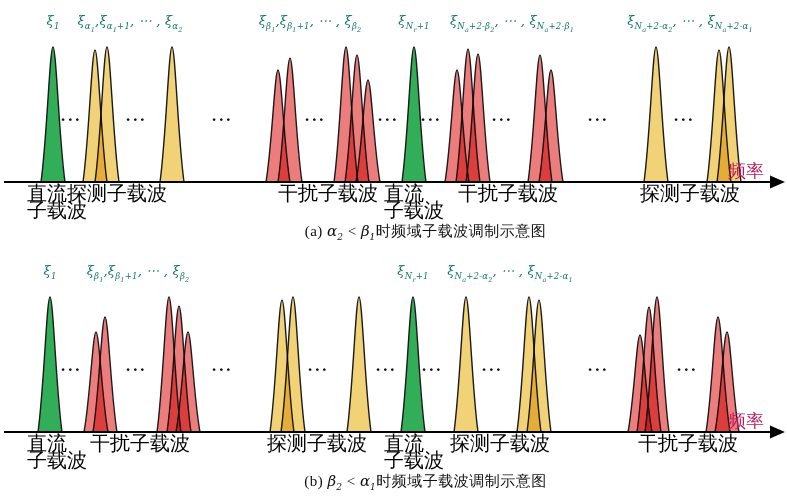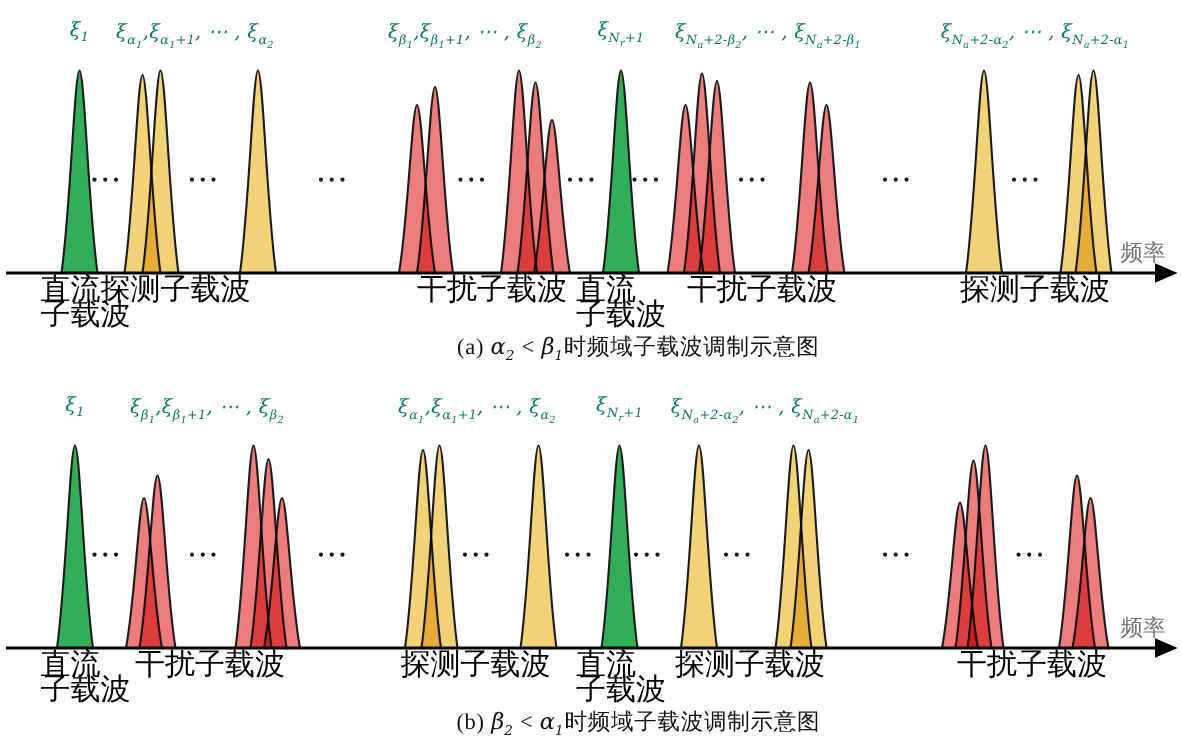--- a/index.html
+++ b/index.html
@@ -11,21 +11,21 @@
     position:absolute;top:13px;transform:translateX(-50%);
     white-space:nowrap;font-family:"DejaVu Serif",serif;font-style:italic;
     font-size:13px;color:#0f766e;letter-spacing:0.2px;
   }
   .glabel sub{font-size:8.5px;line-height:0;}
   .glabel sub sub{font-size:6.5px;}
   .blabel{
     position:absolute;top:185px;transform:translateX(-50%);
     text-align:left;font-size:20px;line-height:17px;color:#000000;white-space:nowrap;
   }
-  .axis-label{position:absolute;top:159px;left:747px;font-size:15px;color:#737373;}
+  .axis-label{position:absolute;top:159px;left:728px;font-size:18px;color:#be185d;}
   .caption{
     position:absolute;top:222px;left:0;width:787px;text-align:center;
     font-size:15px;color:#101010;letter-spacing:0.5px;padding-left:32px;
   }
   .caption i{font-family:"DejaVu Serif",serif;font-style:italic;letter-spacing:0;}
   .caption sub{font-size:9px;line-height:0;font-style:italic;font-family:"DejaVu Serif",serif;}
   .peak{stroke-linejoin:round;mix-blend-mode:multiply;}
 </style>
 </head>
 <body>
@@ -105,21 +105,20 @@
         <text x="386" y="125" text-anchor="middle" font-size="17" font-weight="bold" fill="#101010" letter-spacing="1.5">···</text>
         <text x="432" y="125" text-anchor="middle" font-size="17" font-weight="bold" fill="#101010" letter-spacing="1.5">···</text>
         <text x="492" y="125" text-anchor="middle" font-size="17" font-weight="bold" fill="#101010" letter-spacing="1.5">···</text>
         <text x="598" y="125" text-anchor="middle" font-size="17" font-weight="bold" fill="#101010" letter-spacing="1.5">···</text>
         <text x="687" y="125" text-anchor="middle" font-size="17" font-weight="bold" fill="#101010" letter-spacing="1.5">···</text>
         <line x1="4" y1="182" x2="772" y2="182" stroke="#000000" stroke-width="2"></line>
         <polygon points="770,175.5 770,188.5 785,182" fill="#000000"></polygon>
       </svg>
       <div class="glabel" style="left: 50px;"><span>ξ</span><sub>1</sub></div>
       <div class="glabel" style="left: 138px;"><span>ξ</span><sub><span>β</span><sub>1</sub></sub>,<span>ξ</span><sub><span>β</span><sub>1</sub>+1</sub>, ⋯ , <span>ξ</span><sub><span>β</span><sub>2</sub></sub></div>
-      <div class="glabel" style="left: 318px;"><span>ξ</span><sub><span>α</span><sub>1</sub></sub>,<span>ξ</span><sub><span>α</span><sub>1</sub>+1</sub>, ⋯ , <span>ξ</span><sub><span>α</span><sub>2</sub></sub></div>
       <div class="glabel" style="left: 413px;"><span>ξ</span><sub><span>N</span><sub>r</sub>+1</sub></div>
       <div class="glabel" style="left: 510px;"><span>ξ</span><sub><span>N</span><sub>a</sub>+2-<span>α</span><sub>2</sub></sub>, ⋯ , <span>ξ</span><sub><span>N</span><sub>a</sub>+2-<span>α</span><sub>1</sub></sub></div>
       <div class="blabel" style="left: 57px;">直流<br>子载波</div>
       <div class="blabel" style="left: 140px;">干扰子载波</div>
       <div class="blabel" style="left: 317px;">探测子载波</div>
       <div class="blabel" style="left: 414px;">直流<br>子载波</div>
       <div class="blabel" style="left: 500px;">探测子载波</div>
       <div class="blabel" style="left: 688px;">干扰子载波</div>
       <div class="axis-label">频率</div>
       <div class="caption">(b) <i>β</i><sub>2</sub> &lt; <i>α</i><sub>1</sub>时频域子载波调制示意图</div>

